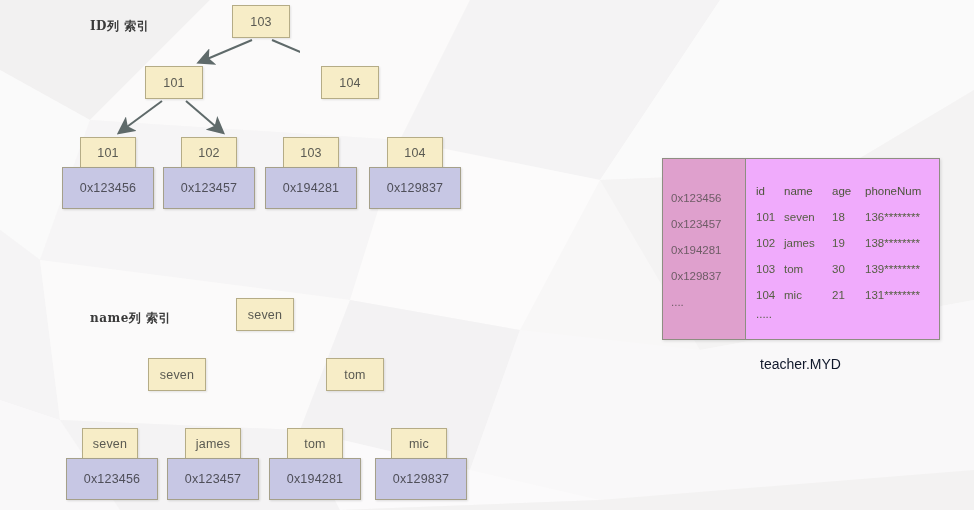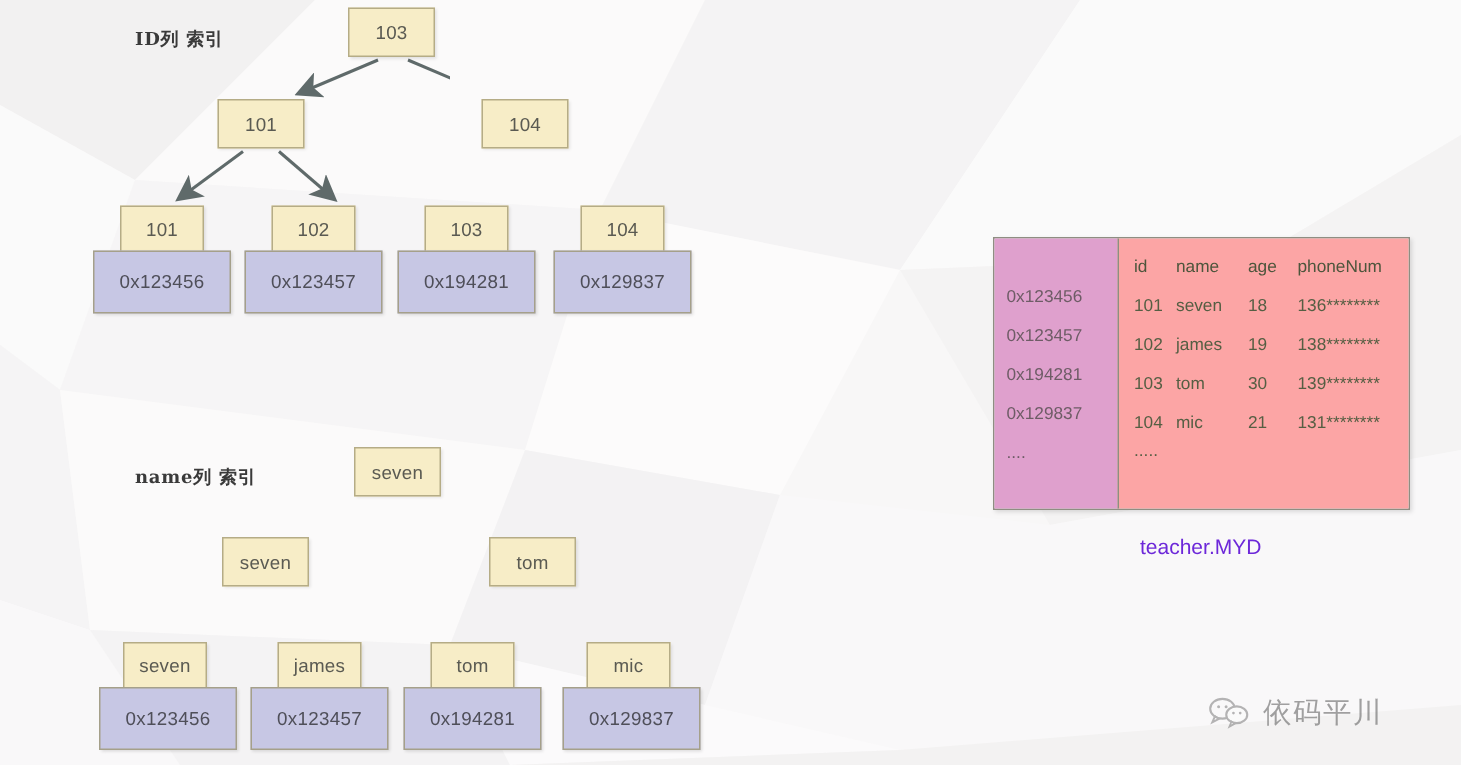--- a/index.html
+++ b/index.html
@@ -68,42 +68,42 @@
     padding-top:26px;
   }
   .addr-col .addr{
     height:26px;line-height:26px;
     font-size:11.5px;
     color:#6e5c66;
     padding-left:8px;
     white-space:nowrap;
   }
   .rows-col{
-    background:#fca5a5;
+    background:#f0abfc;
     box-sizing:border-box;
     flex:1;
-    padding:6px 0 0 10px;
+    padding:19px 0 0 10px;
     border-left:1.5px solid #8e8e82;
   }
   .rows-col .rrow{
     height:26px;line-height:26px;
     font-size:11.5px;
     color:#555e43;
     white-space:nowrap;
     display:flex;
   }
   .rows-col .rrow.head{color:#4d553c;}
   .c-id{width:28px;}
   .c-name{width:48px;}
   .c-age{width:33px;}
   .c-phone{width:auto;}
   .datafile-label{
     position:absolute;
     font-size:14px;
-    color:#6d28d9;
+    color:#0f172a;
     z-index:6;
     white-space:nowrap;
   }
 
   
   #links{position:absolute;inset:0;z-index:3;}
   #links-top{position:absolute;inset:0;z-index:7;pointer-events:none;}
 
   
   .watermark{
@@ -263,27 +263,14 @@
     <defs>
       <marker id="ah3" markerWidth="9" markerHeight="9" refX="8" refY="4.5" orient="auto">
         <path d="M0,0.6 L9,4.5 L0,8.4 L2,4.5 Z" fill="#5b5b5b"></path>
       </marker>
       <marker id="ah4" markerWidth="9" markerHeight="9" refX="8" refY="4.5" orient="auto">
         <path d="M0,0.6 L9,4.5 L0,8.4 L2,4.5 Z" fill="#4a4a4a"></path>
       </marker>
     </defs>
   </svg>
 
-  <div class="watermark" style="left:805px;top:462px;">
-    <svg width="30" height="24" viewBox="0 0 30 24">
-      <ellipse cx="10" cy="9.5" rx="8.2" ry="6.6" fill="none" stroke="#8a8a8a" stroke-width="1.4"></ellipse>
-      <path d="M5,14.5 L3.2,18.5 L7.6,16.2 Z" fill="none" stroke="#8a8a8a" stroke-width="1.3"></path>
-      <circle cx="7.4" cy="8.2" r="1" fill="#8a8a8a"></circle>
-      <circle cx="12.4" cy="8.2" r="1" fill="#8a8a8a"></circle>
-      <ellipse cx="19.5" cy="13.5" rx="7" ry="5.6" fill="#fcfcfc" stroke="#8a8a8a" stroke-width="1.4"></ellipse>
-      <path d="M16,18 L14.6,21.4 L18.2,19.4 Z" fill="#fcfcfc" stroke="#8a8a8a" stroke-width="1.2"></path>
-      <circle cx="17.3" cy="12.4" r="0.9" fill="#8a8a8a"></circle>
-      <circle cx="21.8" cy="12.4" r="0.9" fill="#8a8a8a"></circle>
-    </svg>
-    <span class="wm-text">依码平川</span>
-  </div>
 
 </div>
 
 </body></html>

